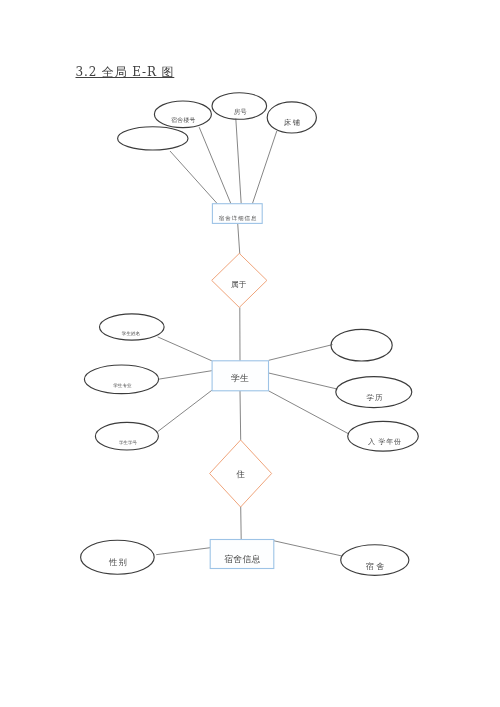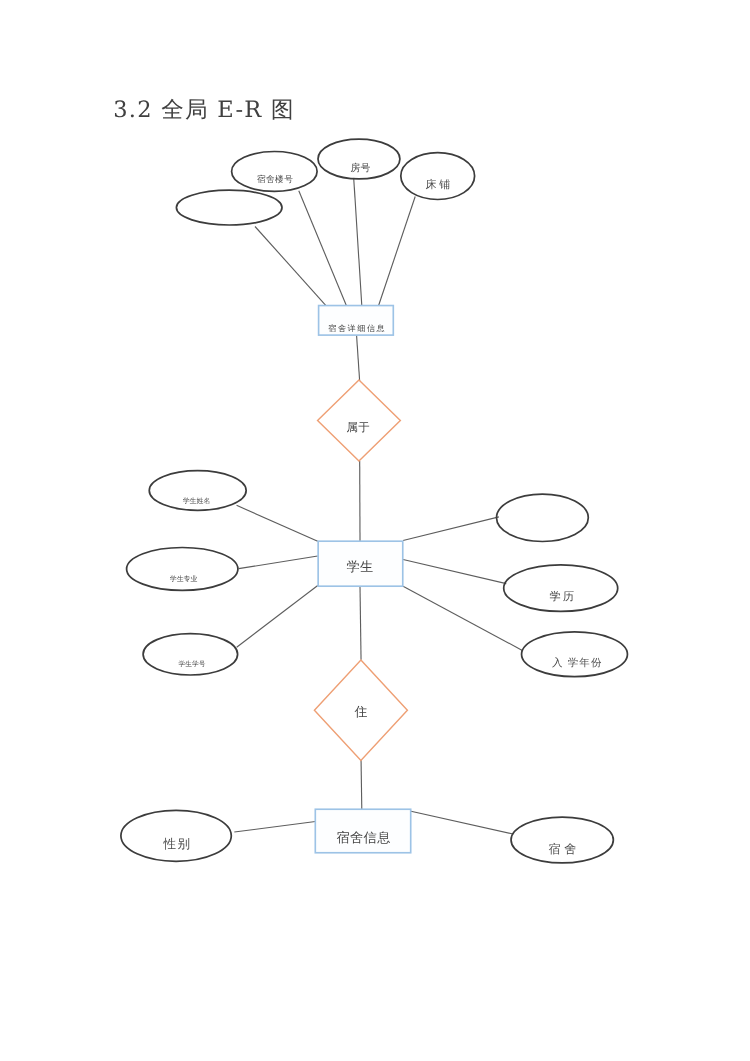--- a/index.html
+++ b/index.html
@@ -1,21 +1,21 @@
 <!DOCTYPE html>
 <html><head>
 <meta charset="utf-8">
 <style>
   html,body{margin:0;padding:0;background:#ffffff;}
   body{width:500px;height:707px;overflow:hidden;
        font-family:"DejaVu Serif",serif;}
   #page{position:relative;width:500px;height:707px;background:#fff;}
-  #title{position:absolute;left:75.5px;top:66px;font-size:15px;color:#404040;
+  #title{position:absolute;left:75.5px;top:66px;font-size:12px;color:#404040;
          letter-spacing:0.85px;white-space:nowrap;line-height:1;
-         transform:translateZ(0);}
+         transform:translateZ(0);text-decoration:underline;}
   #dg{position:absolute;left:0;top:0;width:500px;height:707px;
       shape-rendering:geometricPrecision;}
   .edge{stroke:#5d5d5d;stroke-width:0.75;fill:none;}
   .ell{fill:none;stroke:#3c3c3c;stroke-width:1.15;}
   .ent{fill:#fdfeff;stroke:#9dc3e6;stroke-width:1.1;}
   .rel{fill:#ffffff;stroke:#ee9f74;stroke-width:0.95;}
   .lbl{fill:#444444;font-family:"DejaVu Serif",serif;text-anchor:middle;}
   .attr-lbl{fill:#4a4a4a;}
 </style>
 </head>

